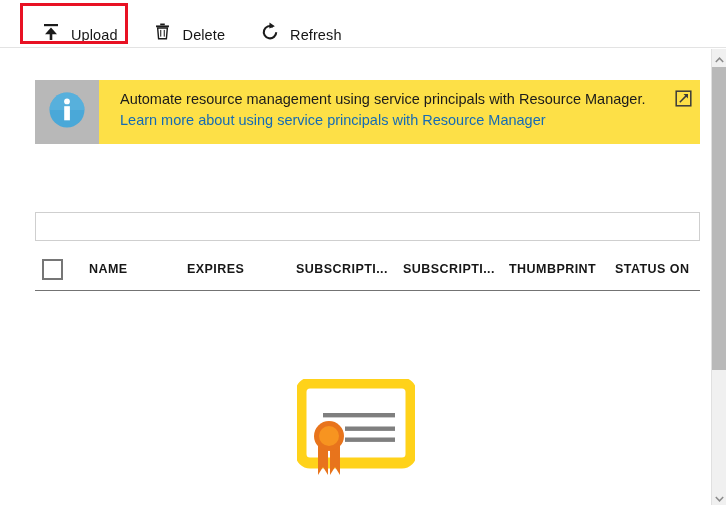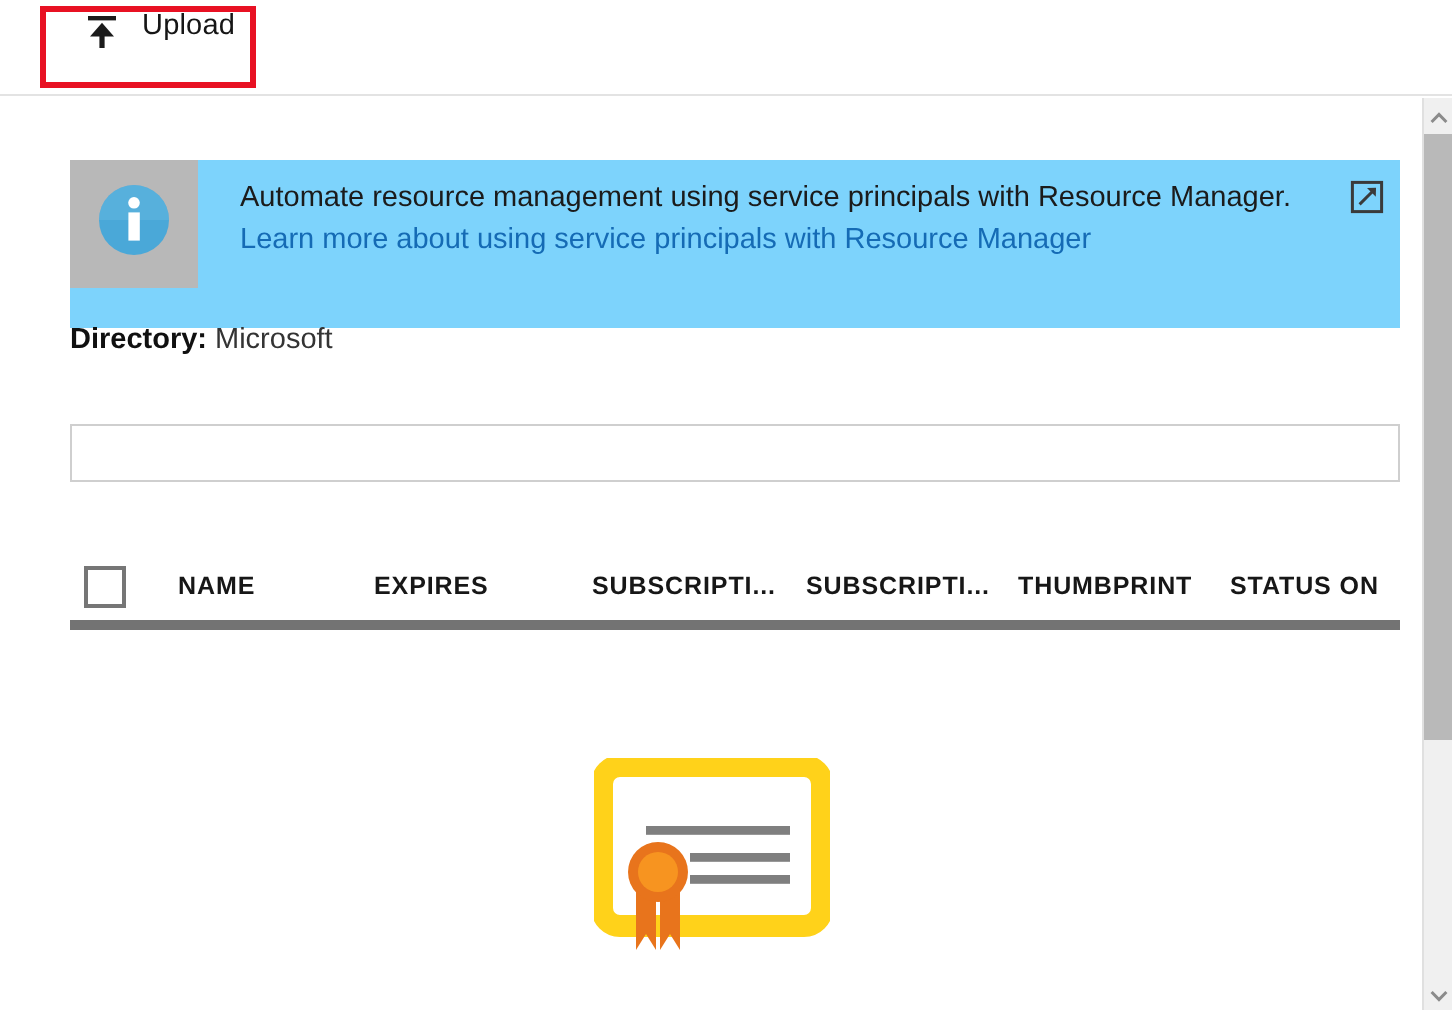--- a/index.html
+++ b/index.html
@@ -34,21 +34,21 @@
     height: 48px;
     background: #ffffff;
     border-bottom: 1px solid #e3e3e3;
     box-sizing: border-box;
     display: flex;
     align-items: center;
     padding-left: 30px;
   }
   .tb-cmd {
     display: flex;
-    align-items: flex-start;
+    align-items: flex-end;
     height: 38px;
     padding: 0 10px;
     margin-right: 14px;
     cursor: pointer;
     user-select: none;
     background: transparent;
     border: none;
     font-family: "Liberation Sans", sans-serif;
   }
   .tb-icon {
@@ -90,22 +90,22 @@
     box-sizing: border-box;
     overflow: hidden;
   }
 
   
   .banner {
     position: absolute;
     left: 35px;
     top: 31px;
     width: 665px;
-    height: 84px;
-    background: #7dd3fc;
+    height: 64px;
+    background: #fde047;
     box-sizing: border-box;
     display: flex;
     align-items: stretch;
   }
   .banner-iconcell {
     width: 64px;
     height: 64px;
     background: #b8b8b8;
     display: flex;
     align-items: center;
@@ -167,24 +167,24 @@
     font-size: 13.5px;
     color: #1b1b1b;
     padding: 0 8px;
     outline: none;
   }
 
   
   .grid-header {
     position: absolute;
     left: 35px;
-    top: 224px;
+    top: 200px;
     width: 665px;
     height: 42px;
-    border-bottom: 5px solid #737373;
+    border-bottom: 1px solid #737373;
     box-sizing: border-box;
   }
   .hdr-checkbox {
     position: absolute;
     left: 7px;
     top: 10px;
     width: 21px;
     height: 21px;
     border: 2px solid #767676;
     background: #ffffff;
@@ -262,21 +262,42 @@
       <span class="tb-icon">
         <svg width="20" height="20" viewBox="0 0 20 20">
           <rect x="3" y="2" width="14" height="2.2" fill="#1b1b1b"></rect>
           <rect x="8.7" y="8.6" width="2.6" height="9.4" fill="#1b1b1b"></rect>
           <polygon points="10,5.4 16,12.2 4,12.2" fill="#1b1b1b"></polygon>
         </svg>
       </span>
       <span class="tb-label">Upload</span>
     </div>
 
-
+    <div class="tb-cmd">
+      <span class="tb-icon">
+        <svg width="19" height="19" viewBox="0 0 20 20">
+          <rect x="3.2" y="3.6" width="13.6" height="1.9" fill="#1b1b1b"></rect>
+          <rect x="7.6" y="1.6" width="4.8" height="1.8" fill="#1b1b1b"></rect>
+          <path d="M4.9 6.3 h10.2 l-1.0 11.4 h-8.2 z" fill="none" stroke="#1b1b1b" stroke-width="1.5"></path>
+          <rect x="7.6" y="8.3" width="1.1" height="7.1" fill="#1b1b1b"></rect>
+          <rect x="11.3" y="8.3" width="1.1" height="7.1" fill="#1b1b1b"></rect>
+        </svg>
+      </span>
+      <span class="tb-label">Delete</span>
+    </div>
+
+    <div class="tb-cmd">
+      <span class="tb-icon">
+        <svg width="20" height="20" viewBox="0 0 20 20">
+          <path d="M16.2 10.2 a6.2 6.2 0 1 1 -3.2 -5.45" fill="none" stroke="#1b1b1b" stroke-width="2.1" stroke-linecap="butt"></path>
+          <polygon points="9.5,0.6 14.9,4.2 9.3,6.6" fill="#1b1b1b"></polygon>
+        </svg>
+      </span>
+      <span class="tb-label">Refresh</span>
+    </div>
 
     <div class="highlight-box"></div>
   </div>
 
   <div class="content">
 
     <div class="banner">
       <div class="banner-iconcell">
         <span>
           <svg width="42" height="42" viewBox="0 0 42 42">
@@ -294,23 +315,20 @@
         <span>
           <svg width="17" height="17" viewBox="0 0 17 17">
             <rect x="1.2" y="1.2" width="14.6" height="14.6" fill="none" stroke="#3a3a3a" stroke-width="1.5"></rect>
             <line x1="4.8" y1="12.2" x2="12.1" y2="4.9" stroke="#3a3a3a" stroke-width="1.5"></line>
             <polygon points="13.0,3.9 12.9,8.4 8.5,4.0" fill="#3a3a3a"></polygon>
           </svg>
         </span>
       </div>
     </div>
 
-    <div class="directory-row">
-      <span class="directory-label">Directory:</span><span class="directory-value">Microsoft</span>
-    </div>
 
     <input class="filter-input" type="text" placeholder="" style="">
 
     <div class="grid-header">
       <div class="hdr-checkbox"></div>
       <div class="hdr-col" style="left:54px">NAME</div>
       <div class="hdr-col" style="left:152px">EXPIRES</div>
       <div class="hdr-col" style="left:261px">SUBSCRIPTI...</div>
       <div class="hdr-col" style="left:368px">SUBSCRIPTI...</div>
       <div class="hdr-col" style="left:474px">THUMBPRINT</div>

